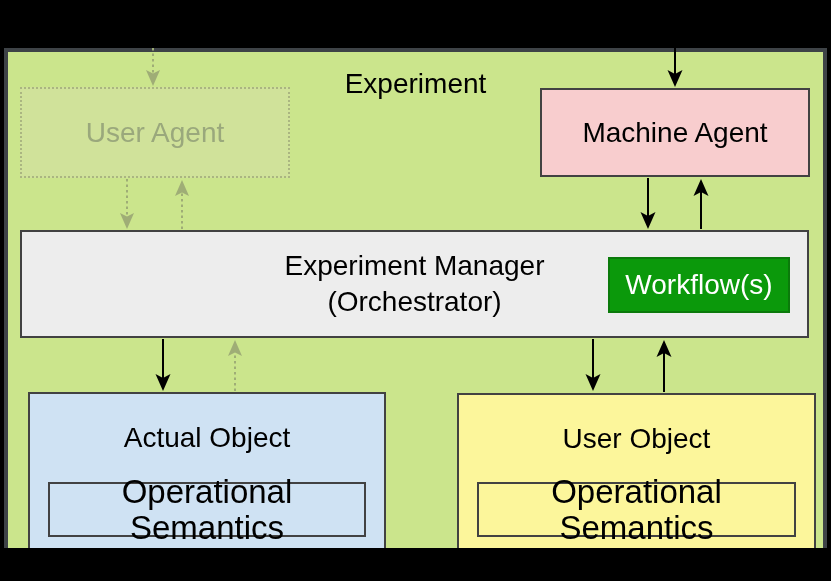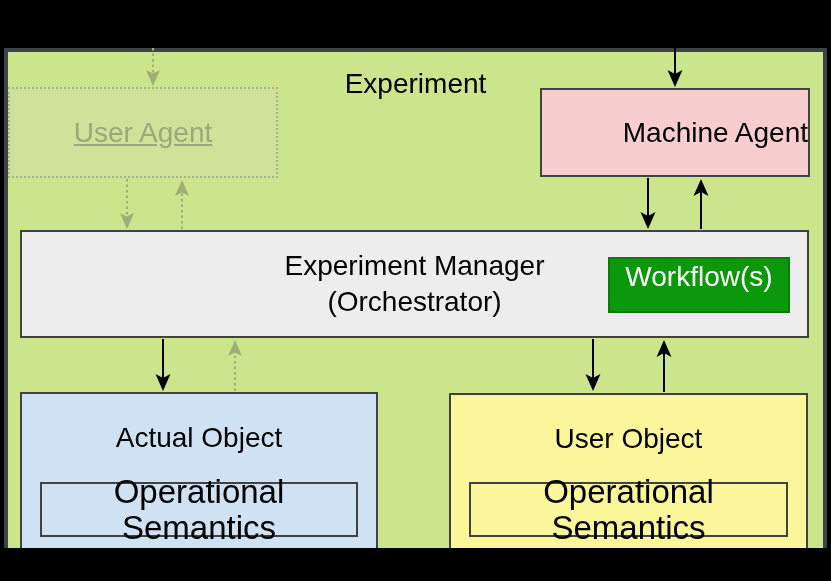--- a/index.html
+++ b/index.html
@@ -15,56 +15,54 @@
   }
   .diagram-title{
     position:absolute;left:4px;top:66px;width:823px;text-align:center;
     font-size:28px;color:#000;line-height:36px;
   }
   .node{
     position:absolute;display:flex;align-items:center;justify-content:center;
     text-align:center;color:#000;font-size:28px;line-height:36px;
   }
   .node-user-agent{
-    left:8px;top:87px;width:270px;height:91px;
+    left:20px;top:87px;width:270px;height:91px;
     background:var(--user-agent-fill,#d0e29a);
     border:2px dotted var(--user-agent-border,#aab581);
     color:var(--user-agent-text,#9aa87c);
-    text-decoration:underline;
   }
   .node-machine-agent{
     left:540px;top:88px;width:270px;height:89px;
     background:var(--machine-agent-fill,#f8cdce);
     border:2px solid var(--node-border,#424242);
-    justify-content:flex-end;
   }
   .node-manager{
     left:20px;top:230px;width:789px;height:108px;
     background:var(--manager-fill,#ededed);
     border:2px solid var(--node-border,#424242);
     flex-direction:column;
   }
   .node-workflow{
     position:absolute;right:17px;top:25px;width:182px;height:56px;
     background:var(--workflow-fill,#0b990b);
     border:2px solid var(--workflow-border,#0b7a0b);
     color:var(--workflow-text,#fff);
-    display:flex;justify-content:center;font-size:28px;
+    display:flex;align-items:center;justify-content:center;font-size:28px;
   }
   .node-actual{
     left:20px;top:392px;width:358px;height:161px;
     background:var(--actual-fill,#cfe2f3);
     border:2px solid var(--node-border,#424242);
   }
   .node-twin{
     left:449px;top:393px;width:359px;height:160px;
     background:var(--twin-fill,#fcf69b);
     border:2px solid var(--node-border,#424242);
   }
-  .object-node{display:block;}
+  .object-node{display:block;margin-left:8px;}
   .object-title{
     position:absolute;left:0;top:0;width:100%;height:88px;
     display:flex;align-items:center;justify-content:center;
   }
   .os-box{
     position:absolute;left:18px;right:18px;top:88px;height:55px;
     border:2px solid var(--node-border,#424242);
     display:flex;align-items:center;justify-content:center;
     font-size:33px;color:#000;background:transparent;
   }

